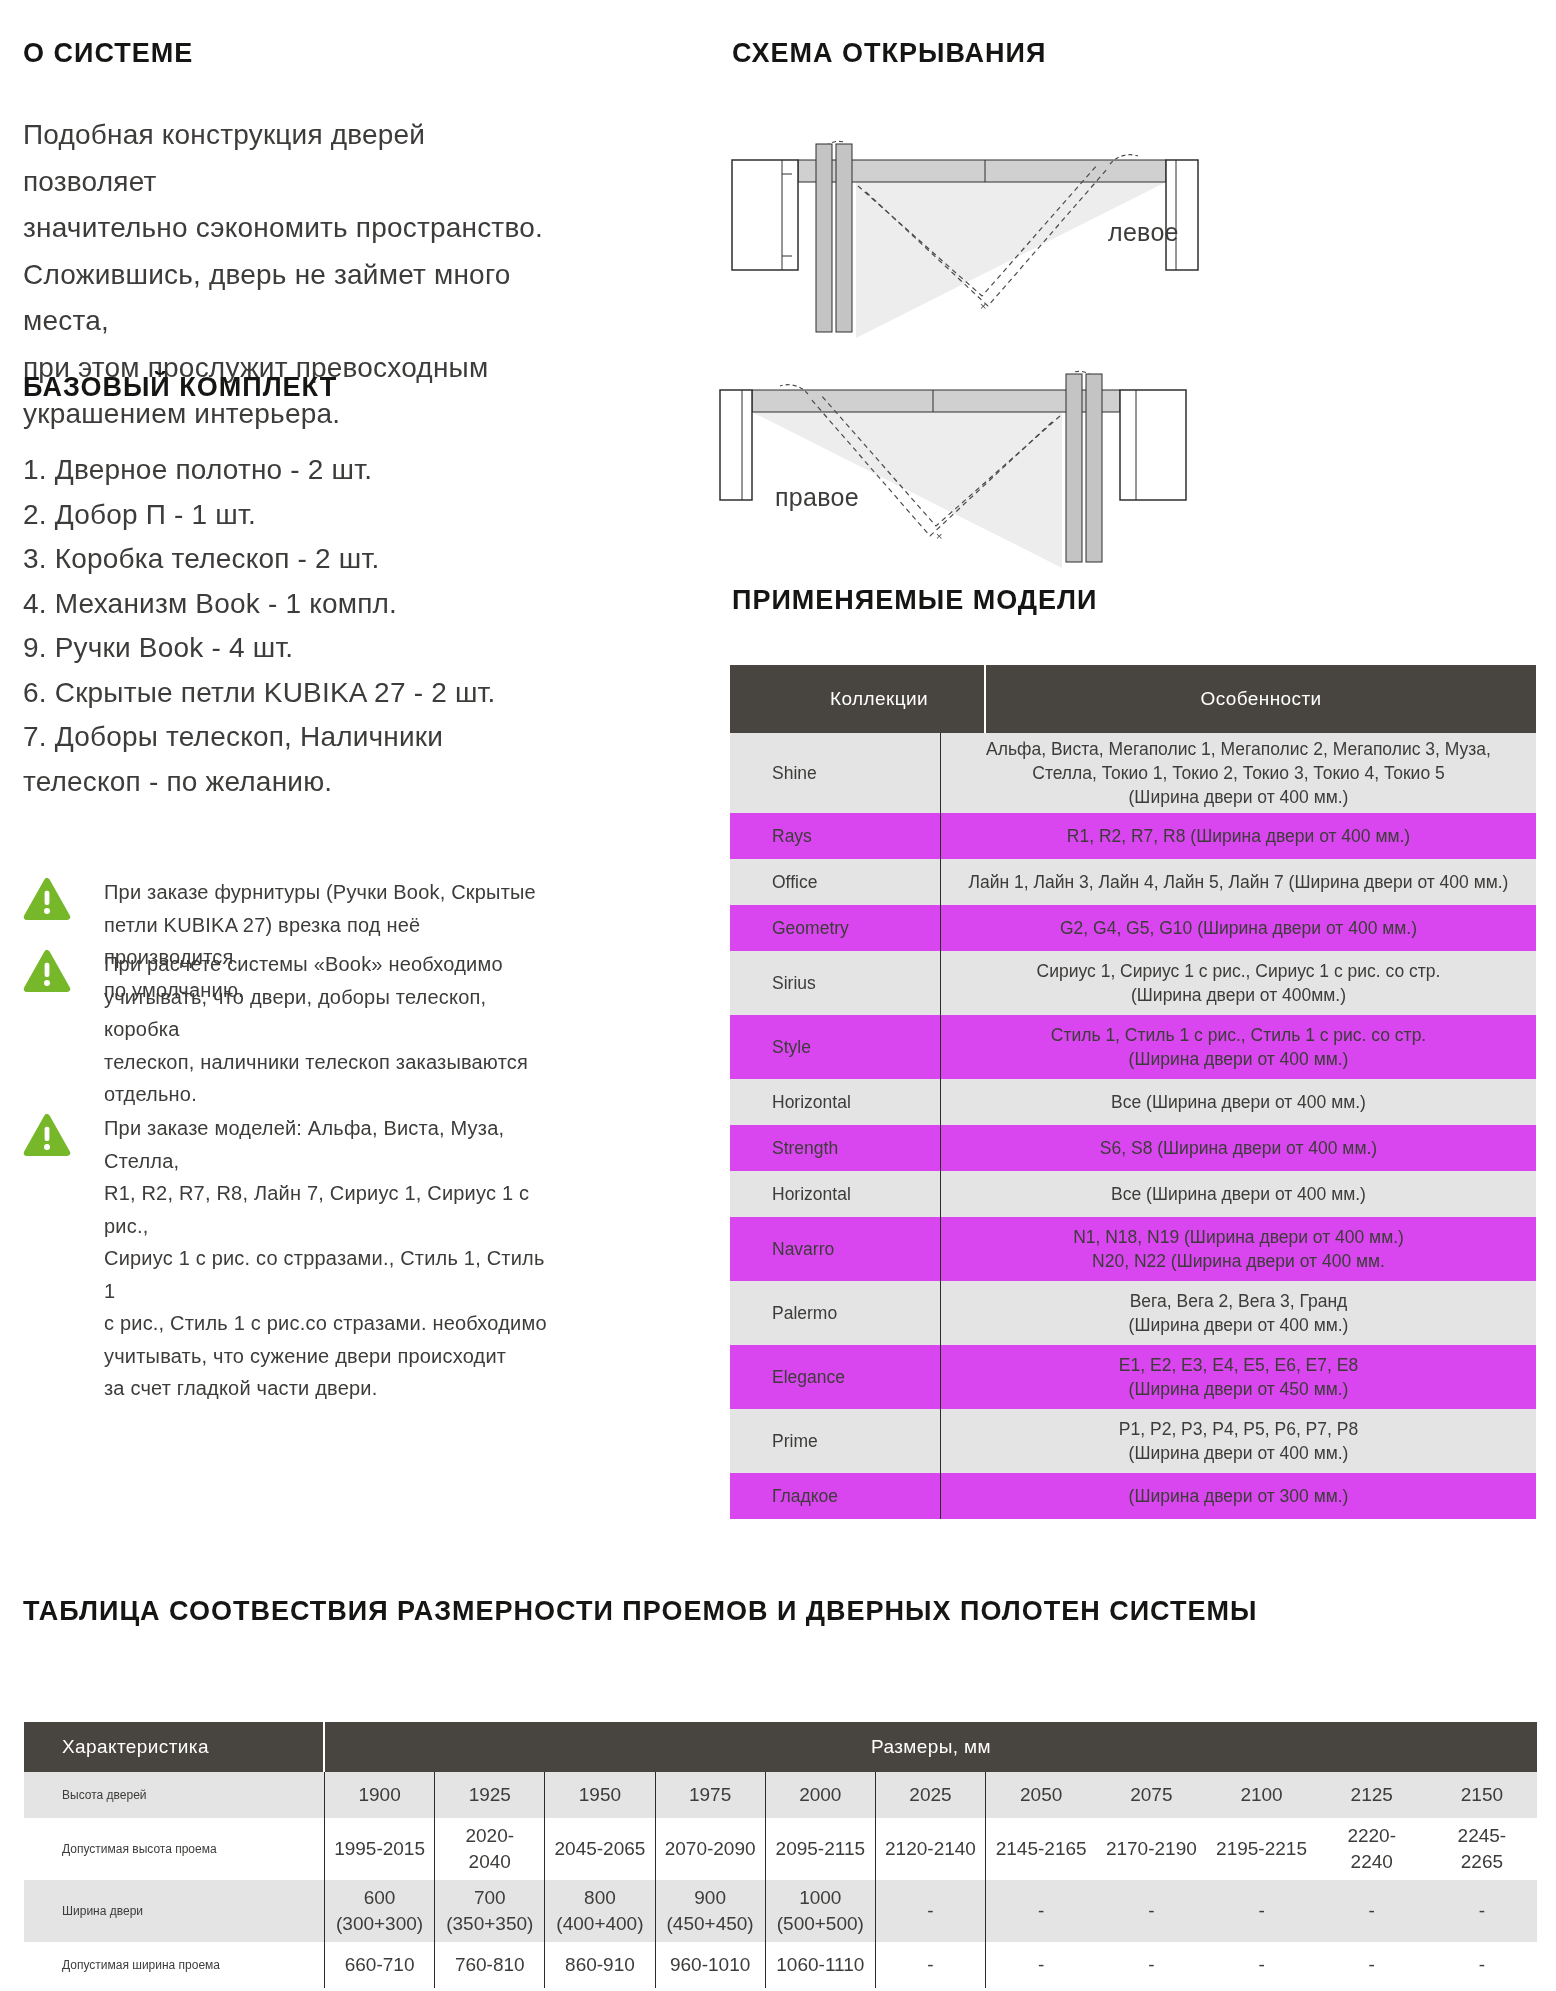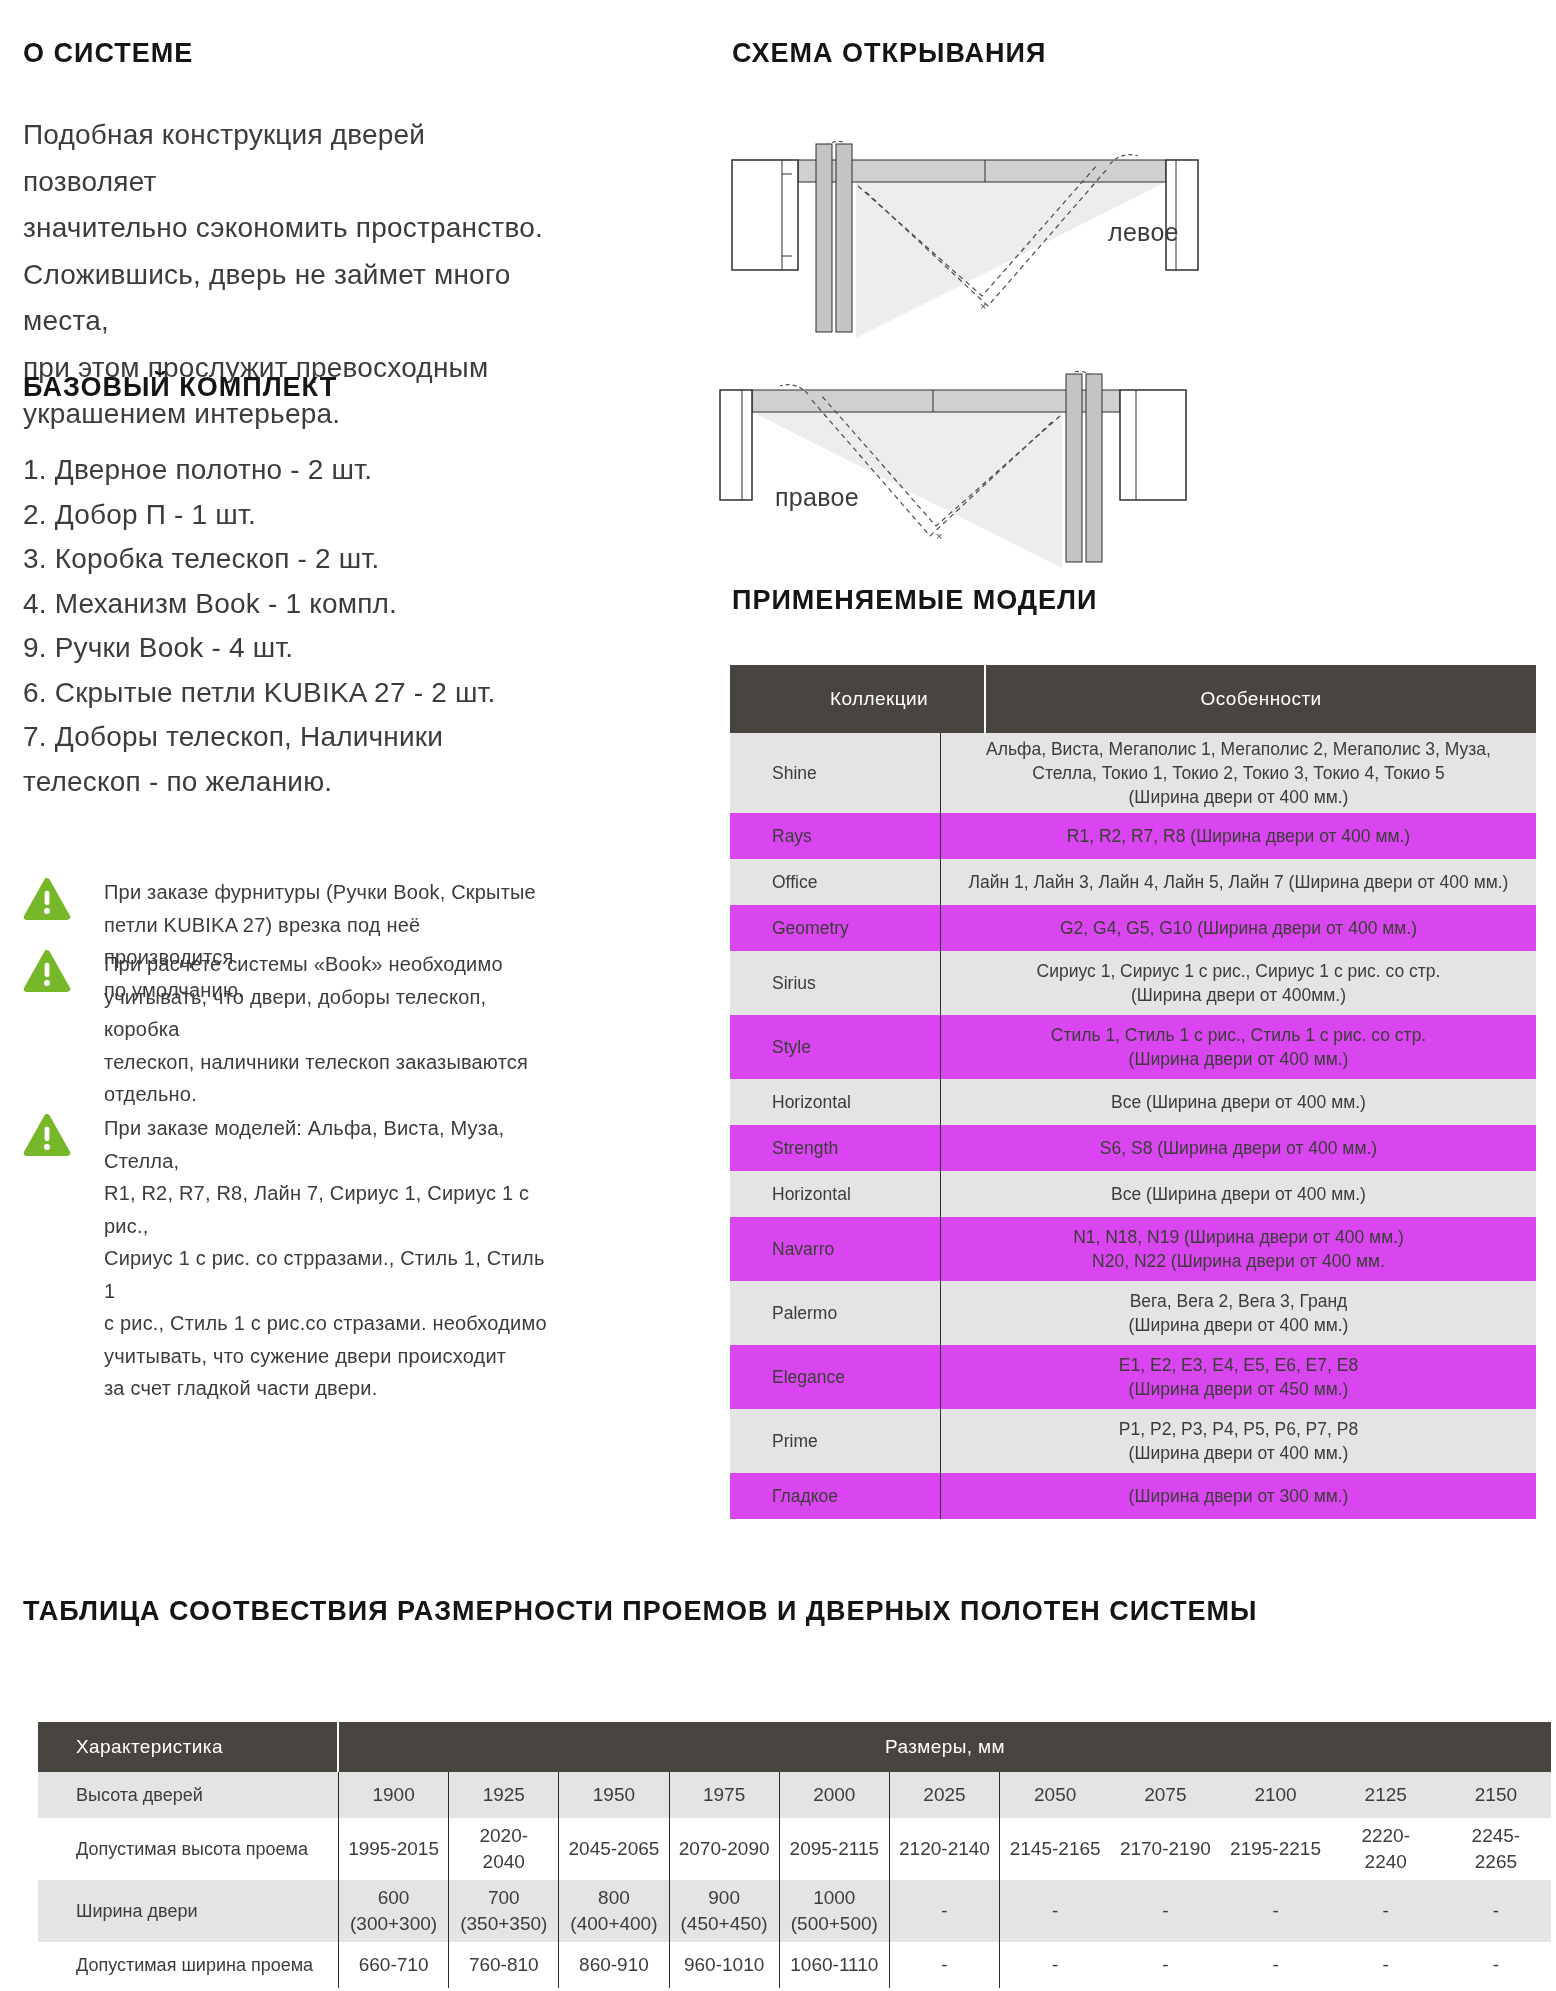--- a/index.html
+++ b/index.html
@@ -61,37 +61,37 @@
     width:210px;display:flex;align-items:center;
     padding-left:42px;box-sizing:border-box;font-weight:300;
   }
   .mc2{
     flex:1;border-left:1px solid #2e2c2a;
     display:flex;align-items:center;justify-content:center;
     text-align:center;white-space:pre-line;font-weight:300;padding:4px 8px;box-sizing:border-box;
   }
   
   .sizes-table{
-    position:absolute;left:38px;top:1722px;width:1513px;
+    position:absolute;left:24px;top:1722px;width:1513px;
     font-size:19px;line-height:26px;
   }
   .shead{display:grid;grid-template-columns:301px 1fr;height:50px;background:#48443f;color:#fff;}
   .shead .sh1{
     display:flex;align-items:center;padding-left:38px;
     border-right:2px solid #fff;font-size:19px;font-weight:300;letter-spacing:.4px;
   }
   .shead .sh2{
     display:flex;align-items:center;justify-content:center;
     font-size:19px;font-weight:300;letter-spacing:.4px;border-radius:7px;
   }
   .srow{display:grid;grid-template-columns:301px repeat(11,1fr);min-height:46px;background:#fff;}
   .srow:nth-child(odd){background:#e4e4e4;}
   .srow.tall{min-height:62px;}
   .scell{display:flex;align-items:center;justify-content:center;text-align:center;white-space:pre-line;font-weight:300;}
-  .slabel{justify-content:flex-start;text-align:left;padding-left:38px;box-sizing:border-box;font-size:18px;}
+  .slabel{justify-content:flex-start;text-align:left;padding-left:38px;box-sizing:border-box;font-size:12px;}
   .vb{border-right:1px solid #2e2c2a;}
   .slabel{border-right:1px solid #2e2c2a;}
 </style>
 </head>
 <body>
 
 <div class="page">
 
   <div class="h1" style="left:23px;top:38px">О СИСТЕМЕ</div>
   <div class="about-text pre">Подобная конструкция дверей позволяет

